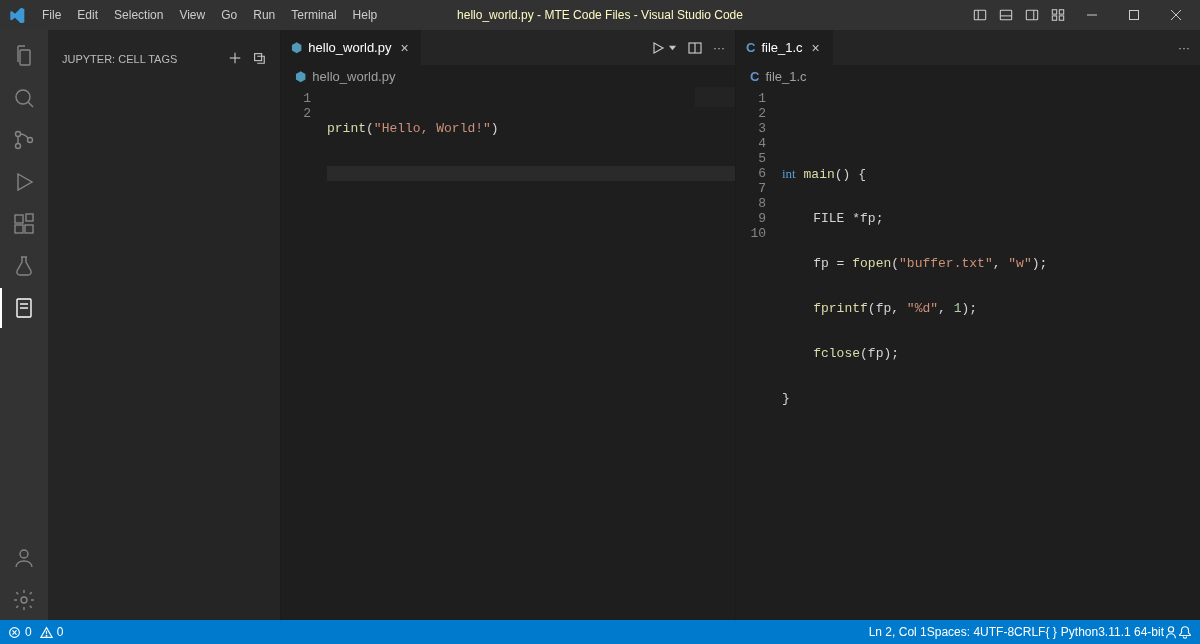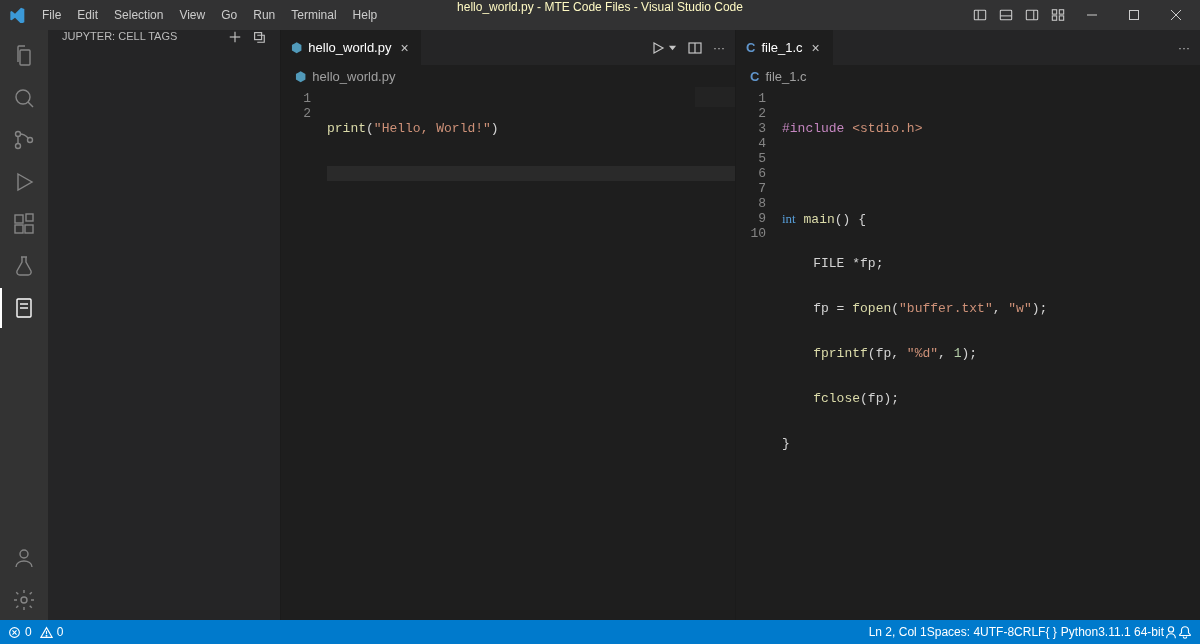--- a/index.html
+++ b/index.html
@@ -1,32 +1,32 @@
 <!DOCTYPE html>
 <html><head>
 <meta charset="utf-8">
 <style>
   * { margin:0; padding:0; box-sizing:border-box; }
   html,body { width:1200px; height:644px; overflow:hidden; font-family:"Segoe UI",Arial,sans-serif; font-size:12px; color:#cccccc; background:#1e1e1e; }
-  .titlebar { height:30px; background:#323233; display:flex; position:relative; }
+  .titlebar { height:30px; background:#323233; display:flex; align-items:center; position:relative; }
   .logo { width:34px; display:flex; align-items:center; justify-content:center; }
   .menu { display:flex; gap:0; }
   .menu-item { padding:0 8px; height:30px; line-height:30px; color:#cccccc; cursor:default; }
   .title-center { position:absolute; left:50%; transform:translateX(-50%); color:#fef9c3; font-size:12px; }
   .title-right { position:absolute; right:6px; display:flex; gap:6px; align-items:center; }
   .title-iconbtn { width:20px; height:20px; display:flex; align-items:center; justify-content:center; color:#cccccc; }
   .winbtn { width:36px; height:30px; display:flex; align-items:center; justify-content:center; color:#cccccc; }
   .body { display:flex; height:590px; }
   .activitybar { width:48px; background:#333333; display:flex; flex-direction:column; align-items:center; padding-top:6px; gap:2px; }
   .act-icon { width:48px; height:40px; display:flex; align-items:center; justify-content:center; color:#858585; position:relative; }
   .act-icon.active { color:#ffffff; }
   .act-icon.active::before { content:""; position:absolute; left:0; top:0; bottom:0; width:2px; background:#ffffff; }
   .act-spacer { flex:1; }
   .sidebar { width:232px; background:#252526; display:flex; flex-direction:column; }
-  .sidebar-header { height:35px; display:flex; align-items:flex-start; justify-content:space-between; padding:0 14px 0 14px; color:#bbbbbb; font-size:11px; }
+  .sidebar-header { height:35px; display:flex; align-items:flex-end; justify-content:space-between; padding:0 14px 0 14px; color:#bbbbbb; font-size:11px; }
   .sidebar-header .hact { display:flex; gap:10px; color:#c5c5c5; }
   .editors { flex:1; display:flex; background:#1e1e1e; }
   .editor-group { display:flex; flex-direction:column; flex:1; border-left:1px solid #1b1b1b; position:relative; }
   .tabs-row { height:35px; background:#252526; display:flex; align-items:stretch; }
   .tab { display:flex; align-items:center; gap:6px; padding:0 10px; background:#2d2d2d; color:#969696; border-right:1px solid #252526; font-size:13px; }
   .tab.active { background:#1e1e1e; color:#ffffff; }
   .tab .close { width:14px; height:14px; display:flex; align-items:center; justify-content:center; color:#c5c5c5; font-size:14px; }
   .tabs-actions { margin-left:auto; display:flex; align-items:center; gap:10px; padding:0 10px; color:#c5c5c5; }
   .breadcrumb { height:22px; display:flex; align-items:center; gap:6px; padding:0 14px; background:#1e1e1e; color:#a0a0a0; font-size:13px; }
   .code-area { flex:1; display:flex; font-family:Consolas,"Courier New",monospace; font-size:13px; line-height:15px; position:relative; }
@@ -269,21 +269,20 @@
           <div class="ln">3</div>
           <div class="ln">4</div>
           <div class="ln">5</div>
           <div class="ln">6</div>
           <div class="ln">7</div>
           <div class="ln">8</div>
           <div class="ln">9</div>
           <div class="ln">10</div>
         </div>
         <div class="code">
-          <div class="line"><span class="tok-pp">#include</span><span class="tok-inc"> &lt;stdio.h&gt;</span></div>
           <div class="line"></div>
           <div class="line"><span class="tok-kw">int</span><span class="tok-fn"> main</span><span class="tok-default">() {</span></div>
           <div class="line"><span>    </span><span class="tok-default">FILE *fp;</span></div>
           <div class="line"><span>    </span><span class="tok-default">fp = </span><span class="tok-fn">fopen</span><span class="tok-default">(</span><span class="tok-str">"buffer.txt"</span><span class="tok-default">, </span><span class="tok-str">"w"</span><span class="tok-default">);</span></div>
           <div class="line"><span>    </span><span class="tok-fn">fprintf</span><span class="tok-default">(fp, </span><span class="tok-str">"%d"</span><span class="tok-default">, </span><span class="tok-num">1</span><span class="tok-default">);</span></div>
           <div class="line"><span>    </span><span class="tok-fn">fclose</span><span class="tok-default">(fp);</span></div>
           <div class="line"><span class="tok-default">}</span></div>
         </div>
       </div>
     </div>

